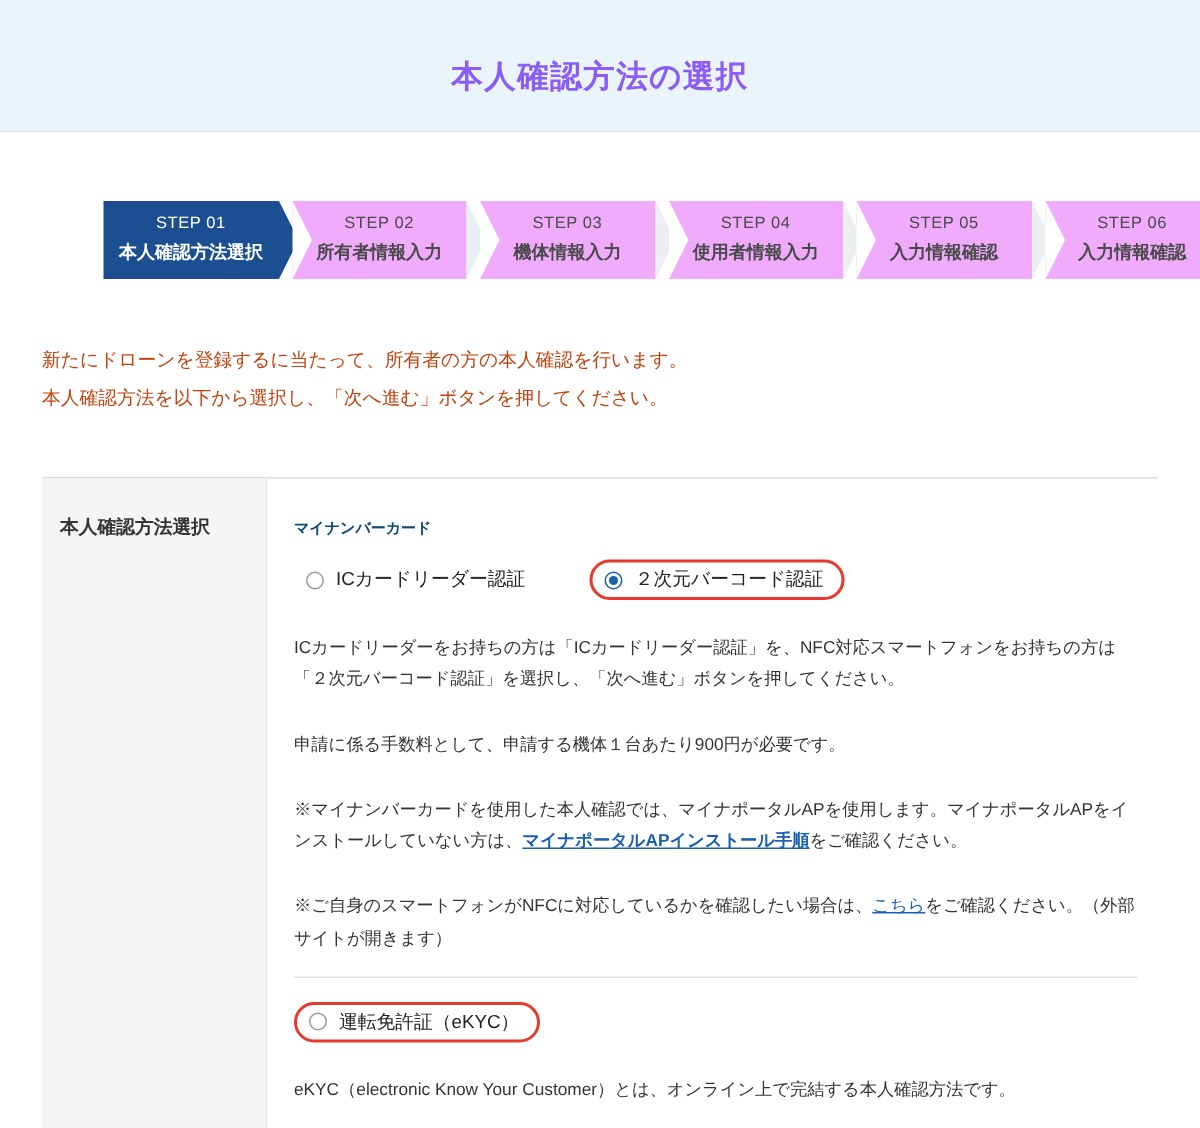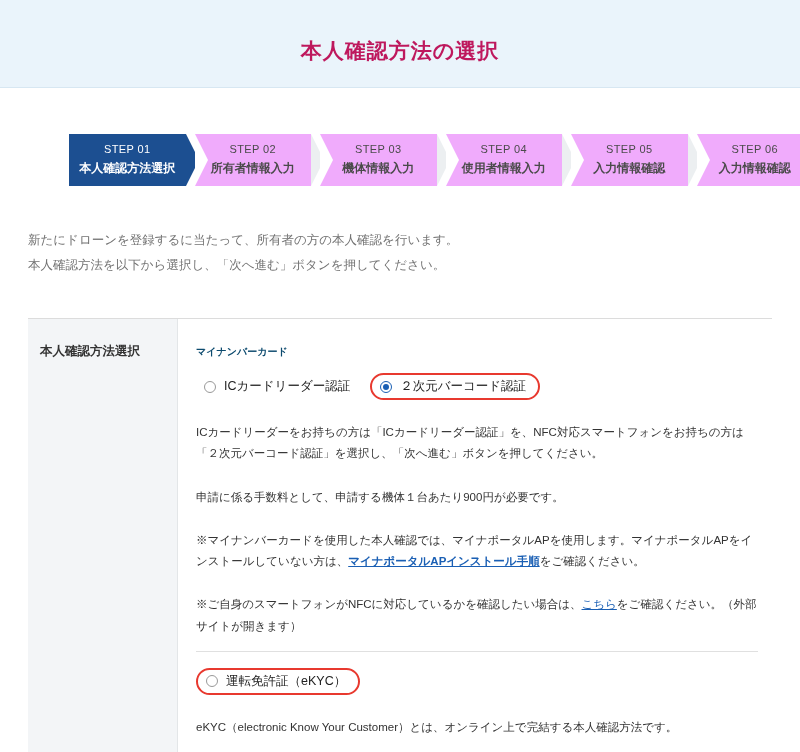--- a/index.html
+++ b/index.html
@@ -18,21 +18,21 @@
     height: 88px;
     background: #eaf4fb;
     border-bottom: 1px solid #d7e7f2;
     display: flex;
     align-items: center;
     justify-content: center;
   }
   .page-title {
     font-size: 21px;
     font-weight: bold;
-    color: #be185d;
+    color: #8b5cf6;
     letter-spacing: 1px;
     margin-top: 14px;
   }
 
   
   .stepper-wrap {
     padding: 46px 28px 0 28px;
   }
   .stepper {
     display: flex;
@@ -84,21 +84,21 @@
   .step.active:after { border-left-color: #1c4f91; }
   .step .step-num { font-size: 11px; letter-spacing: .4px; }
   .step .step-label { font-size: 12px; font-weight: bold; margin-top: 2px; }
   .step.active .step-label { color: #ffffff; }
 
   
   .intro {
     padding: 42px 28px 0 28px;
     font-size: 12.5px;
     line-height: 2.0;
-    color: #737373;
+    color: #c2410c;
   }
 
   
   .panel {
     margin: 40px 28px 0 28px;
     width: 744px;
     border-top: 1px solid #dcdcdc;
     display: flex;
   }
   .panel-label {
@@ -117,21 +117,21 @@
   }
   .section-title {
     font-size: 10px;
     font-weight: bold;
     color: #0c4a6e;
     margin: 4px 0 14px 0;
   }
 
   .radio-row {
     display: flex;
-    gap: 12px;
+    gap: 35px;
     margin-bottom: 12px;
   }
   .radio-opt {
     display: flex;
     align-items: center;
     gap: 8px;
     font-size: 12.5px;
     color: #222;
     padding: 4px 8px;
     position: relative;

